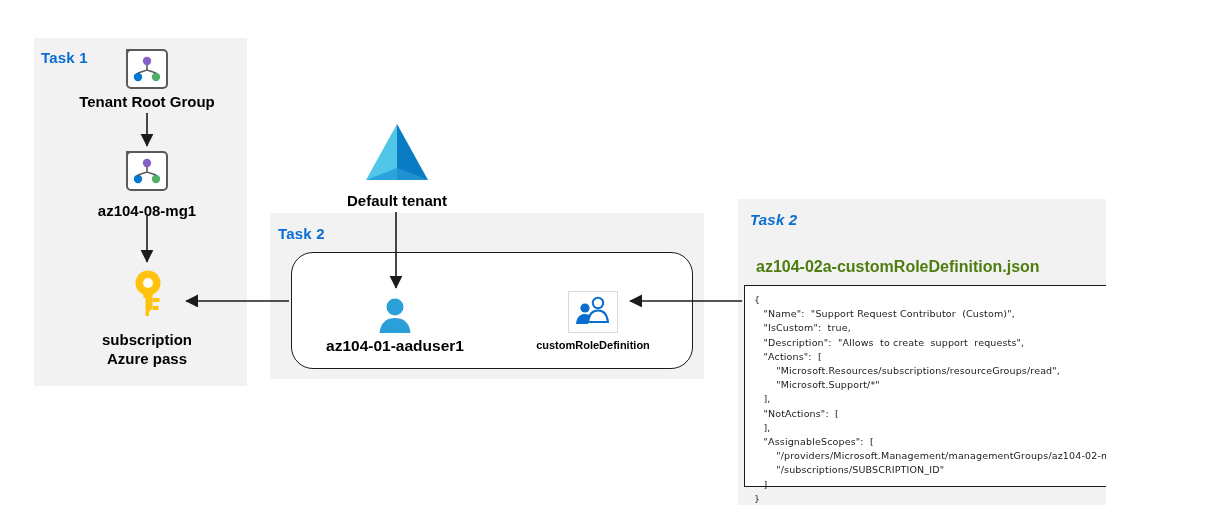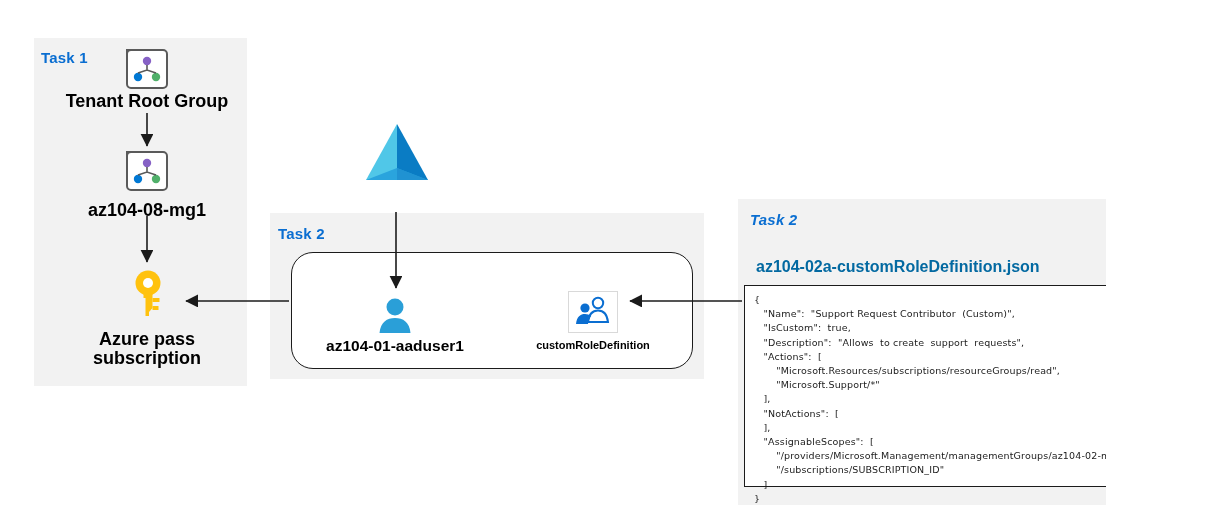--- a/index.html
+++ b/index.html
@@ -27,21 +27,21 @@
     position: absolute;
     color: #0a6ed1;
     font-weight: bold;
     font-size: 15px;
     letter-spacing: .2px;
   }
   .node-label {
     position: absolute;
     text-align: center;
     font-weight: bold;
-    font-size: 18px;
+    font-size: 15px;
     line-height: 19px;
     color: #000;
   }
   .rounded-box {
     position: absolute;
     border: 1.5px solid #1b1b1b;
     border-radius: 22px;
     background: #ffffff;
   }
   .json-box {
@@ -56,21 +56,21 @@
     font-size: 9.5px;
     line-height: 14.2px;
     white-space: pre;
     color: #1b1b1b;
     letter-spacing: .15px;
   }
   .file-title {
     position: absolute;
     font-weight: bold;
     font-size: 16px;
-    color: #0369a1;
+    color: #4d7c0f;
   }
   .icon {
     position: absolute;
   }
   svg { display: block; overflow: visible; }
   .arrow-layer {
     position: absolute;
     left: 0; top: 0;
     width: 1212px; height: 522px;
     pointer-events: none;
@@ -118,32 +118,33 @@
   <div class="icon" style="left:122px; top:268px; width:52px; height:52px;">
     <svg width="52" height="52" viewBox="0 0 52 52">
       <circle cx="26" cy="15" r="12.5" fill="#ffc20e"></circle>
       <circle cx="26" cy="15" r="5" fill="#ffffff"></circle>
       <path d="M21.5 25 L30.5 25 L30.5 40 L27 44 L27 48 L23.5 48 L23.5 30 L21.5 30 Z" fill="#ffc20e"></path>
       <rect x="30.5" y="30" width="7" height="4" fill="#ffc20e"></rect>
       <rect x="30.5" y="38" width="6" height="4" fill="#ffc20e"></rect>
     </svg>
   </div>
   <div class="node-label" style="left:48px; top:330px; width:198px;">
+    <div>subscription</div>
     <div>Azure pass</div>
-    <div>subscription</div>
   </div>
 
   <div class="icon" style="left:358px; top:120px; width:78px; height:68px;">
     <svg width="78" height="68" viewBox="0 0 78 68">
       <path d="M39 4 L8 60 L39 60 Z" fill="#50c7e8"></path>
       <path d="M39 4 L70 60 L39 60 Z" fill="#0a7cc4"></path>
       <path d="M8 60 L39 48 L70 60 Z" fill="#2aa4dd"></path>
       <path d="M39 4 L39 48 L70 60 L39 60 Z" fill="#1e8fd0" opacity="0.85"></path>
     </svg>
   </div>
+  <div class="node-label" style="left:297px; top:191px; width:200px;">Default tenant</div>
 
   <div class="rounded-box" style="left:291px; top:252px; width:400px; height:115px;"></div>
 
   <div class="icon" style="left:374px; top:295px; width:42px; height:42px;">
     <svg width="42" height="42" viewBox="0 0 42 42">
       <circle cx="21" cy="12" r="8.5" fill="#2a9fd8"></circle>
       <path d="M5.5 38 C6.5 27 13 23 21 23 C29 23 35.5 27 36.5 38 Z" fill="#2a9fd8"></path>
     </svg>
   </div>
   <div class="node-label" style="left:300px; top:336px; width:190px; font-size:15.5px;">az104-01-aaduser1</div>

